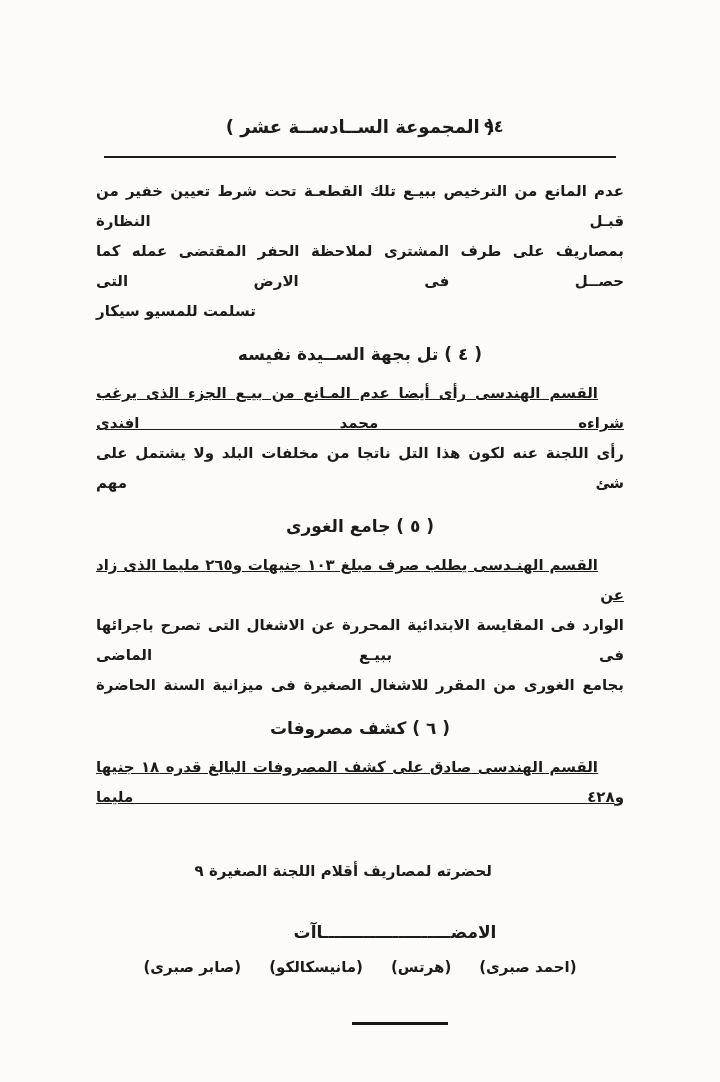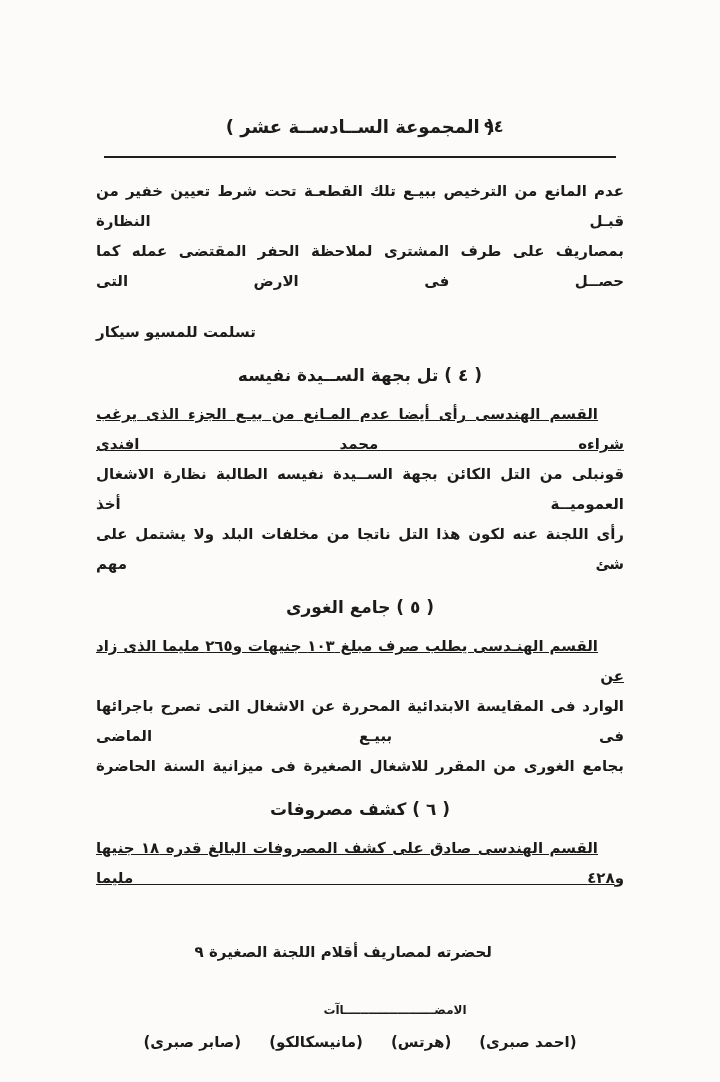--- a/index.html
+++ b/index.html
@@ -48,33 +48,33 @@
     font-weight: bold;
     line-height: 30px;
   }
   .para { margin: 0; }
   .jline {
     text-align: justify;
     text-align-last: justify;
     text-justify: inter-word;
   }
   .indent { text-indent: 26px; text-decoration: underline; }
-  .line.left  { text-align: right;  text-align-last: left; margin-top: 21px; }
+  .line.left  { text-align: right;  text-align-last: left; }
   .line.right { text-align: right; text-align-last: right; padding-right: 132px; margin-top: 44px; }
   .heading {
     text-align: center;
     font-size: 17px;
     font-weight: bold;
     margin: 13px 0 9px;
   }
   
   .signatures { width: 528px; margin: 36px auto 0; }
   .sig-label {
     text-align: center;
-    font-size: 12px;
+    font-size: 17px;
     font-weight: bold;
     transform: translateX(35px);
     white-space: nowrap;
   }
   .sig-names {
     display: flex;
     direction: rtl;
     justify-content: center;
     gap: 28px;
     margin-top: 16px;
@@ -107,21 +107,20 @@
     <div class="para">
       <div class="jline">عدم المانع من الترخيص ببيـع تلك القطعـة تحت شرط تعيين خفير من قبـل النظارة</div>
       <div class="jline">بمصاريف على طرف المشترى لملاحظة الحفر المقتضى عمله كما حصــل فى الارض التى</div>
       <div class="line left">تسلمت للمسيو سيكار</div>
     </div>
 
     <h2 class="heading">( ٤ ) تل بجهة الســيدة نفيسه</h2>
 
     <div class="para">
       <div class="jline indent">القسم الهندسى رأى أيضا عدم المـانع من بيـع الجزء الذى يرغب شراءه محمد افندى</div>
-      <div class="jline">قونبلى من التل الكائن بجهة الســيدة نفيسه الطالبة نظارة الاشغال العموميــة أخذ</div>
       <div class="jline">رأى اللجنة عنه لكون هذا التل ناتجا من مخلفات البلد ولا يشتمل على شئ مهم</div>
     </div>
 
     <h2 class="heading">( ٥ ) جامع الغورى</h2>
 
     <div class="para">
       <div class="jline indent">القسم الهنـدسى يطلب صرف مبلغ ١٠٣ جنيهات و٢٦٥ مليما الذى زاد عن</div>
       <div class="jline">الوارد فى المقايسة الابتدائية المحررة عن الاشغال التى تصرح باجرائها فى ببيـع الماضى</div>
       <div class="jline">بجامع الغورى من المقرر للاشغال الصغيرة فى ميزانية السنة الحاضرة</div>
     </div>

